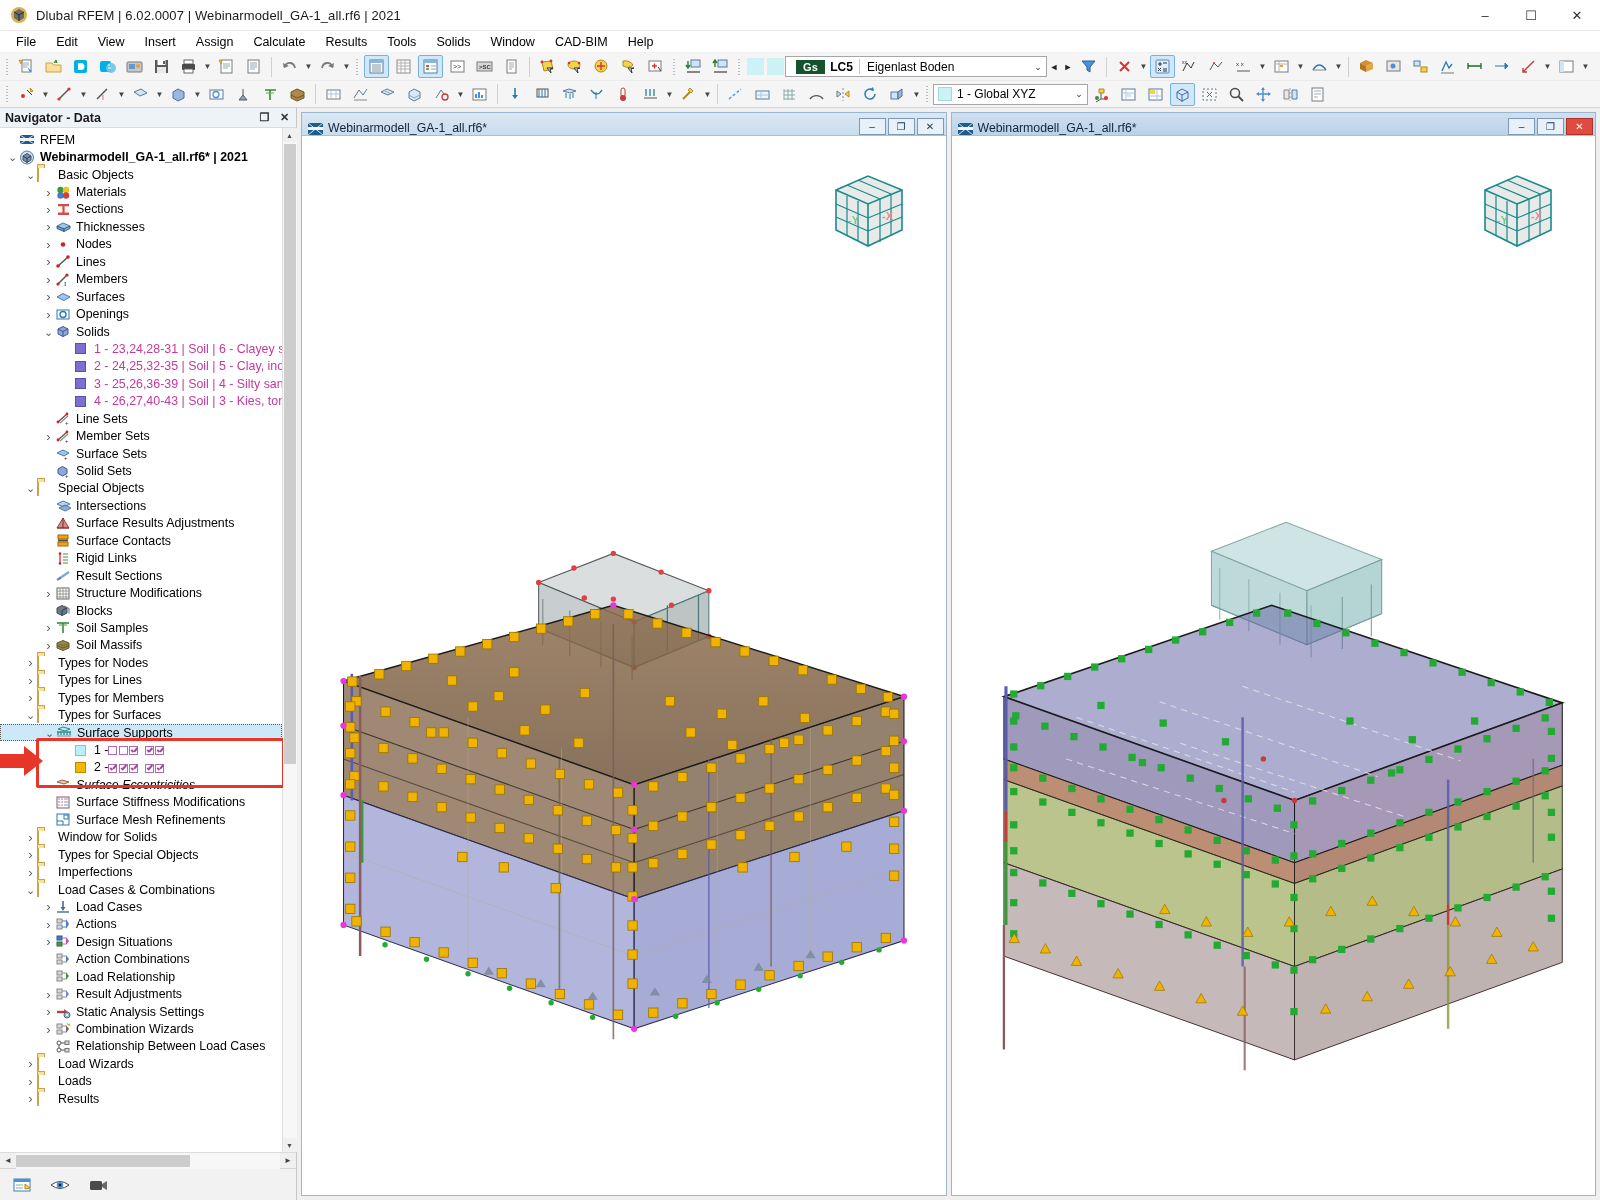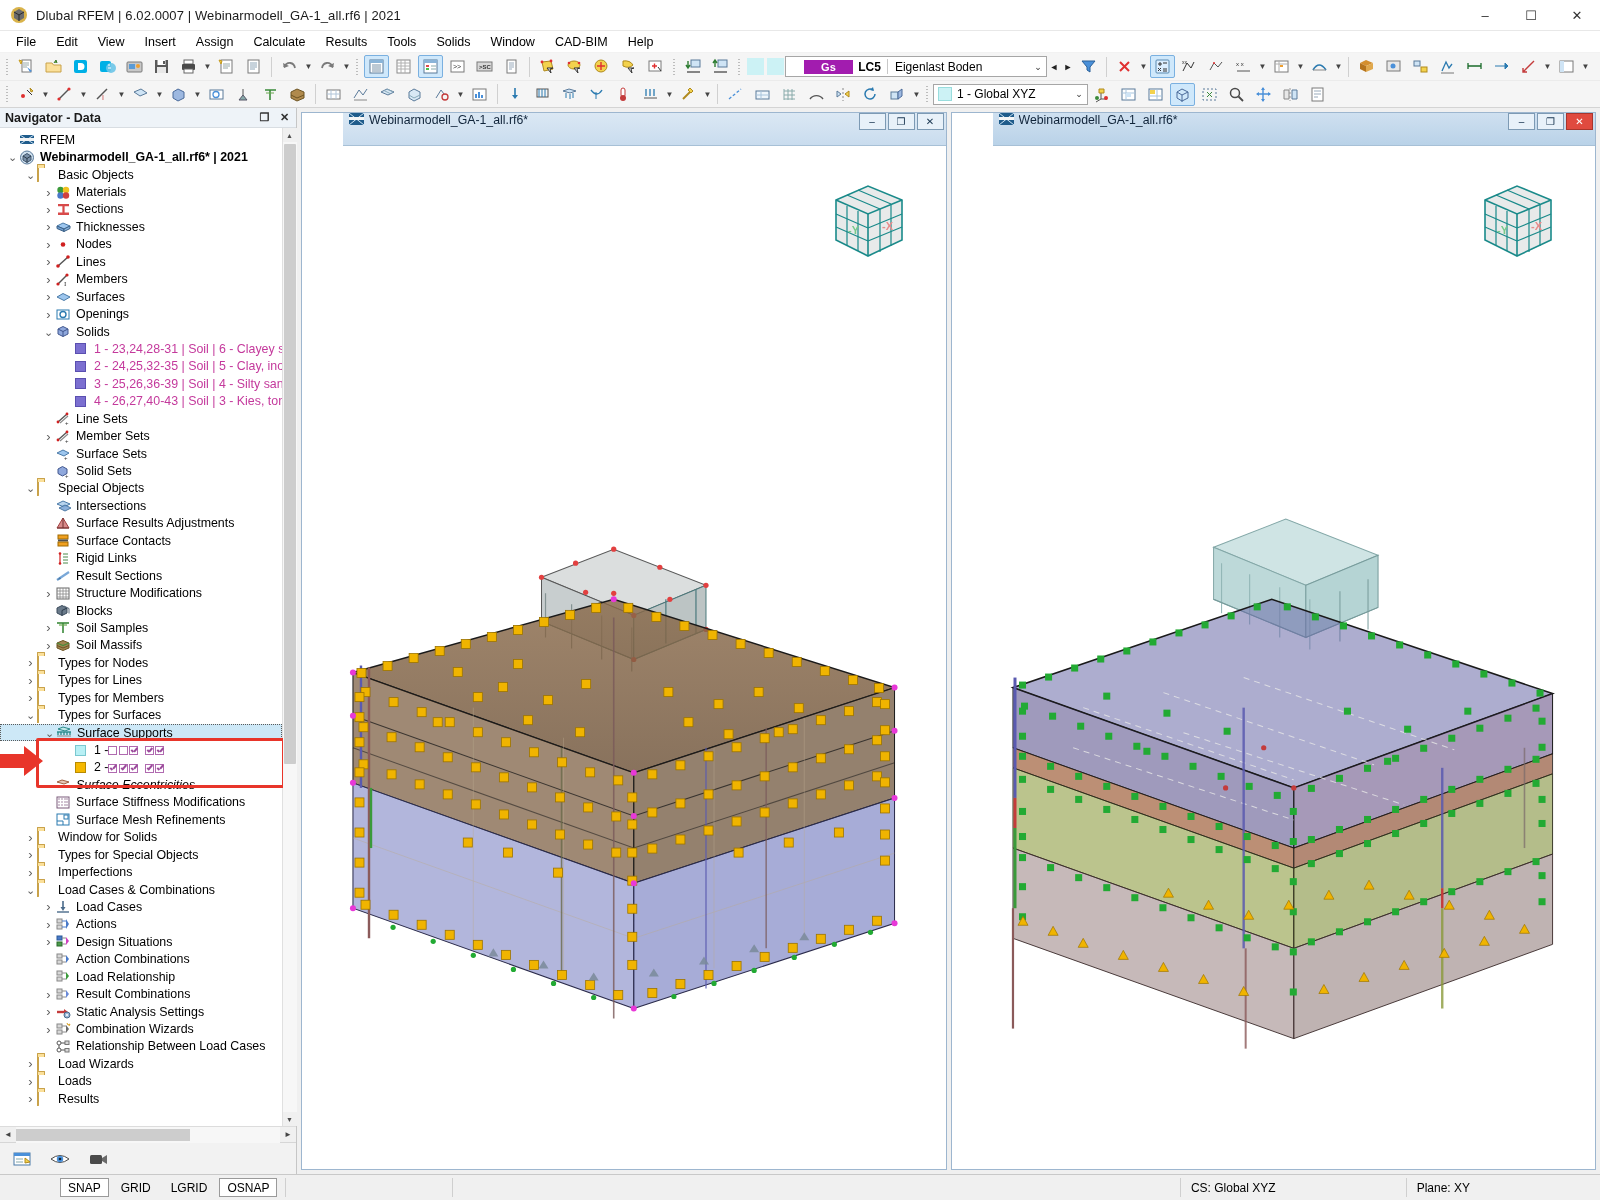--- a/index.html
+++ b/index.html
@@ -40,22 +40,22 @@
   .caret { width:11px; height:23px; display:flex; align-items:center; justify-content:center;
            font-size:8px; color:#444; flex:none; }
 
   
   .g { width:17px; height:17px; position:relative; display:block; }
 
   
   .lc-combo { height:21px; width:262px; background:#fff; border:1px solid #a6a6a6;
               display:flex; align-items:center; font-size:12px; flex:none; }
   .lc-sw { width:17px; height:17px; background:#ccf2f5; margin:0 1px 0 2px; flex:none; }
-  .lc-gs { background:#a21caf; color:#fff; font-size:11px; font-weight:bold; padding:1px 17px;
-           margin-left:18px; flex:none; letter-spacing:.3px; }
+  .lc-gs { background:#14532d; color:#fff; font-size:11px; font-weight:bold; padding:1px 7px;
+           margin-left:10px; flex:none; letter-spacing:.3px; }
   .lc-no { margin:0 6px 0 5px; font-weight:600; color:#000; flex:none; }
   .lc-div { width:1px; height:15px; background:#c8c8c8; flex:none; }
   .lc-txt { margin-left:7px; flex:1; overflow:hidden; white-space:nowrap; }
   .lc-arw { width:16px; text-align:center; font-size:9px; color:#333; flex:none; }
   .nav-arrow { width:14px; height:21px; display:flex; align-items:center; justify-content:center;
                font-size:9px; color:#222; flex:none; }
 
   .cs-combo { height:21px; width:155px; background:#fff; border:1px solid #a6a6a6;
               display:flex; align-items:center; font-size:12px; flex:none; }
   .cs-sw { width:14px; height:14px; background:#ccf2f5; border:1px solid #9dd; margin:0 5px 0 4px; flex:none; }
@@ -108,22 +108,22 @@
 
   .nav-foot { height:32px; background:#f2f2f2; border-top:1px solid #d6d6d6; display:flex;
               align-items:center; padding-left:4px; flex:none; }
   .nf-btn { width:36px; height:26px; margin-right:2px; display:flex; align-items:center;
             justify-content:center; border:1px solid transparent; border-radius:2px; }
 
   
   .mdi { flex:1; background:#f0f0f0; position:relative; padding:4px; display:flex; gap:4px; min-width:0;}
   .mdiwin { flex:1; display:flex; flex-direction:column; min-width:0;
             border:1px solid #9db6cf; background:#fff; }
-  .mdibar { height:33px; display:flex; align-items:flex-start; flex:none;
-            background:linear-gradient(to bottom,#dbe8f4,#c9dcee); border-bottom:1px solid #a7c0d6;margin-left:41px; }
+  .mdibar { height:23px; display:flex; align-items:flex-end; flex:none;
+            background:linear-gradient(to bottom,#dbe8f4,#c9dcee); border-bottom:1px solid #a7c0d6; }
   .mdibar.active { background:linear-gradient(to bottom,#cfe0f0,#b9d2e8); }
   .mdi-ic { width:15px; height:12px; margin:0 5px 0 6px; flex:none; position:relative;}
   .mdi-t { font-size:12.3px; color:#10243a; flex:1; overflow:hidden; white-space:nowrap;}
   .mdi-b { width:27px; height:17px; margin-right:2px; border:1px solid #7d9ab4; background:#e8f1f9;
            display:flex; align-items:center; justify-content:center; font-size:10px; color:#1b3established;}
   .mdi-b { color:#17344f; }
   .mdi-b.red { background:#e04a3f; border-color:#a8352c; color:#fff; }
   .view { flex:1; background:#fff; position:relative; overflow:hidden; }
 
   
@@ -1162,21 +1162,21 @@
               <span class="lbl">Load Relationship</span>
             </div>
             <div class="row" style="padding-left: 42px;">
               <span class="exp" style="font-size: 13px;">›</span>
               <span class="ico"><svg width="17" height="15" viewBox="0 0 17 15">
                   <rect x="2" y="2" width="5" height="4" fill="#d8d8d8" stroke="#888"></rect>
                   <rect x="2" y="8" width="5" height="4" fill="#d8d8d8" stroke="#888"></rect>
                   <path d="M7 4h4M7 10h4" stroke="#888"></path>
                   <path d="M11 3l3 4-3 4z" fill="#6a8ad8"></path>
                 </svg></span>
-              <span class="lbl">Result Combinations</span>
+              <span class="lbl">Result Adjustments</span>
             </div>
             <div class="row" style="padding-left: 42px;">
               <span class="exp" style="font-size: 13px;">›</span>
               <span class="ico"><svg width="17" height="15" viewBox="0 0 17 15">
                   <path d="M2 8h8" stroke="#c43b3b" stroke-width="2.4"></path>
                   <path d="M9 5l4 3-4 3z" fill="#c43b3b"></path>
                   <circle cx="12" cy="11" r="3" fill="#9ab8d8" stroke="#4a6a8a"></circle>
                   <circle cx="12" cy="11" r="1" fill="#fff"></circle>
                 </svg></span>
               <span class="lbl">Static Analysis Settings</span>
@@ -1829,28 +1829,13 @@
               <circle cx="300" cy="600" r="2.6"></circle>
                 <circle cx="330" cy="640" r="2.6"></circle>
               <circle cx="262" cy="640" r="2.6"></circle>
             </g>
           </svg>
         </div>
       </div>
     </div>
   </div>
 
-  <div class="status">
-    <div style="width:56px"></div>
-    <div class="st-cell act">SNAP</div>
-    <div class="st-cell flat">GRID</div>
-    <div class="st-cell flat">LGRID</div>
-    <div class="st-cell act">OSNAP</div>
-    <div class="st-sep" style="margin-left:8px"></div>
-    <div style="width:160px"></div>
-    <div class="st-sep"></div>
-    <div class="st-grow"></div>
-    <div class="st-plain">CS: Global XYZ</div>
-    <div style="width:120px"></div>
-    <div class="st-plain">Plane: XY</div>
-    <div style="width:120px"></div>
-  </div>
 </div>
 
 </body></html>

